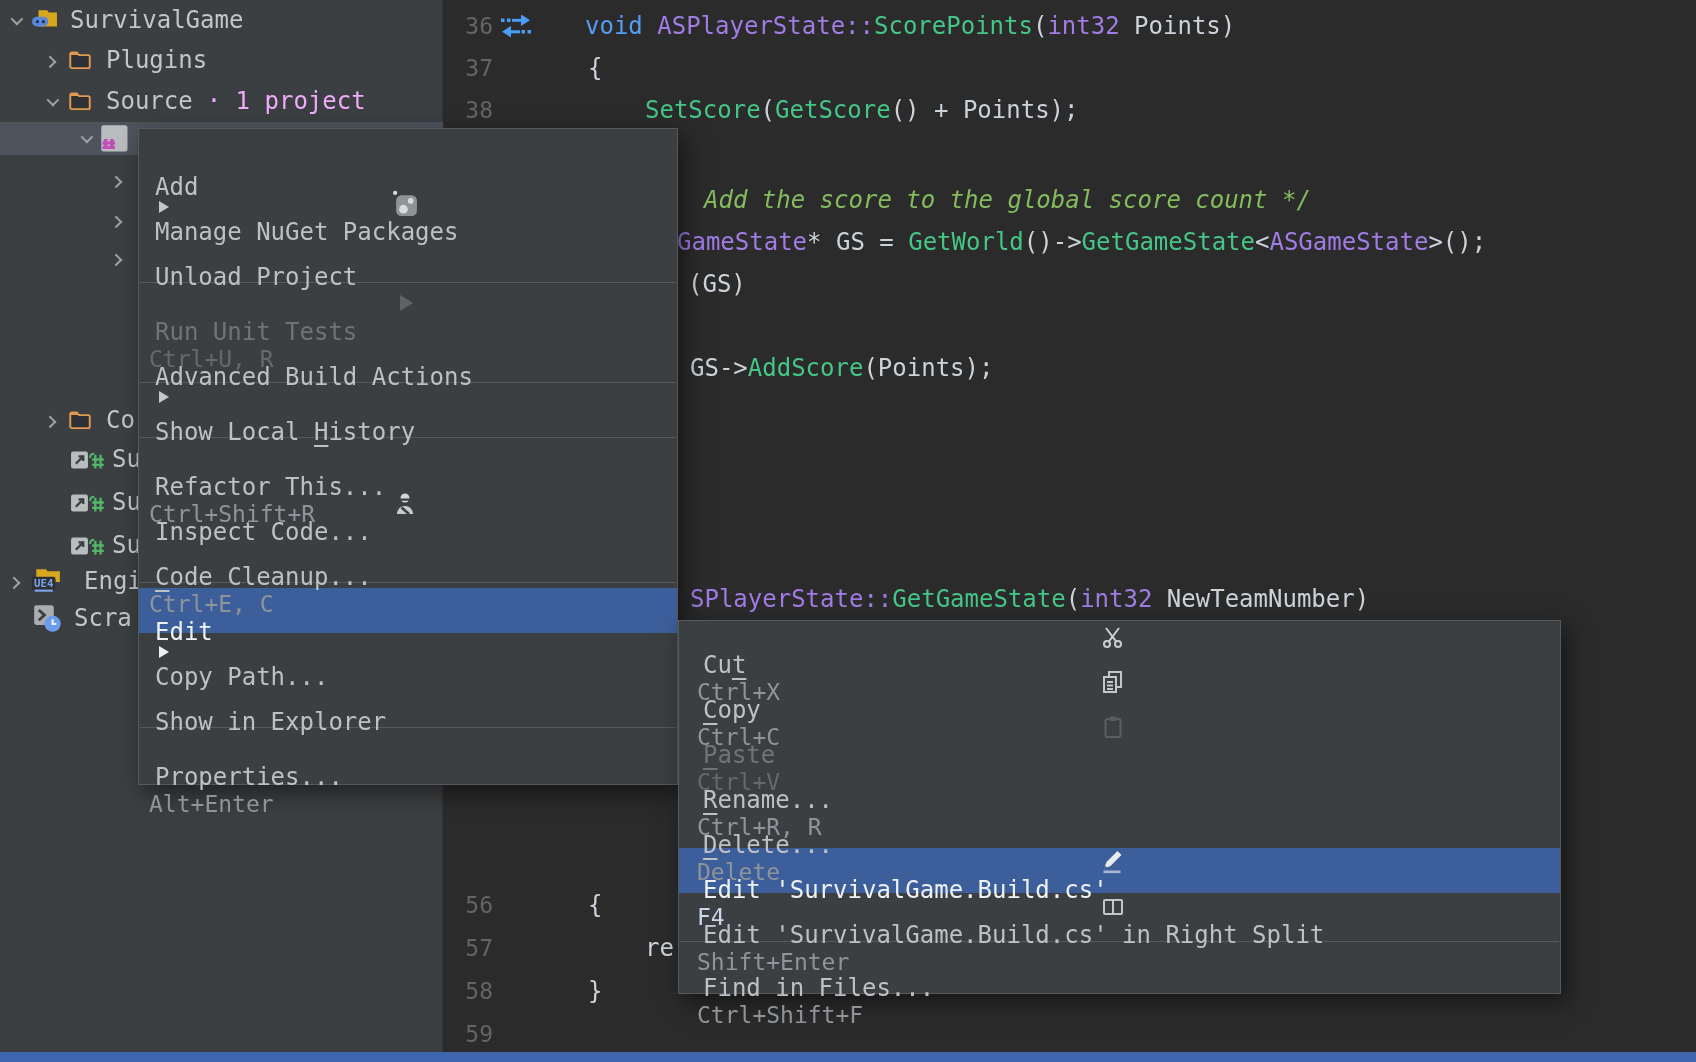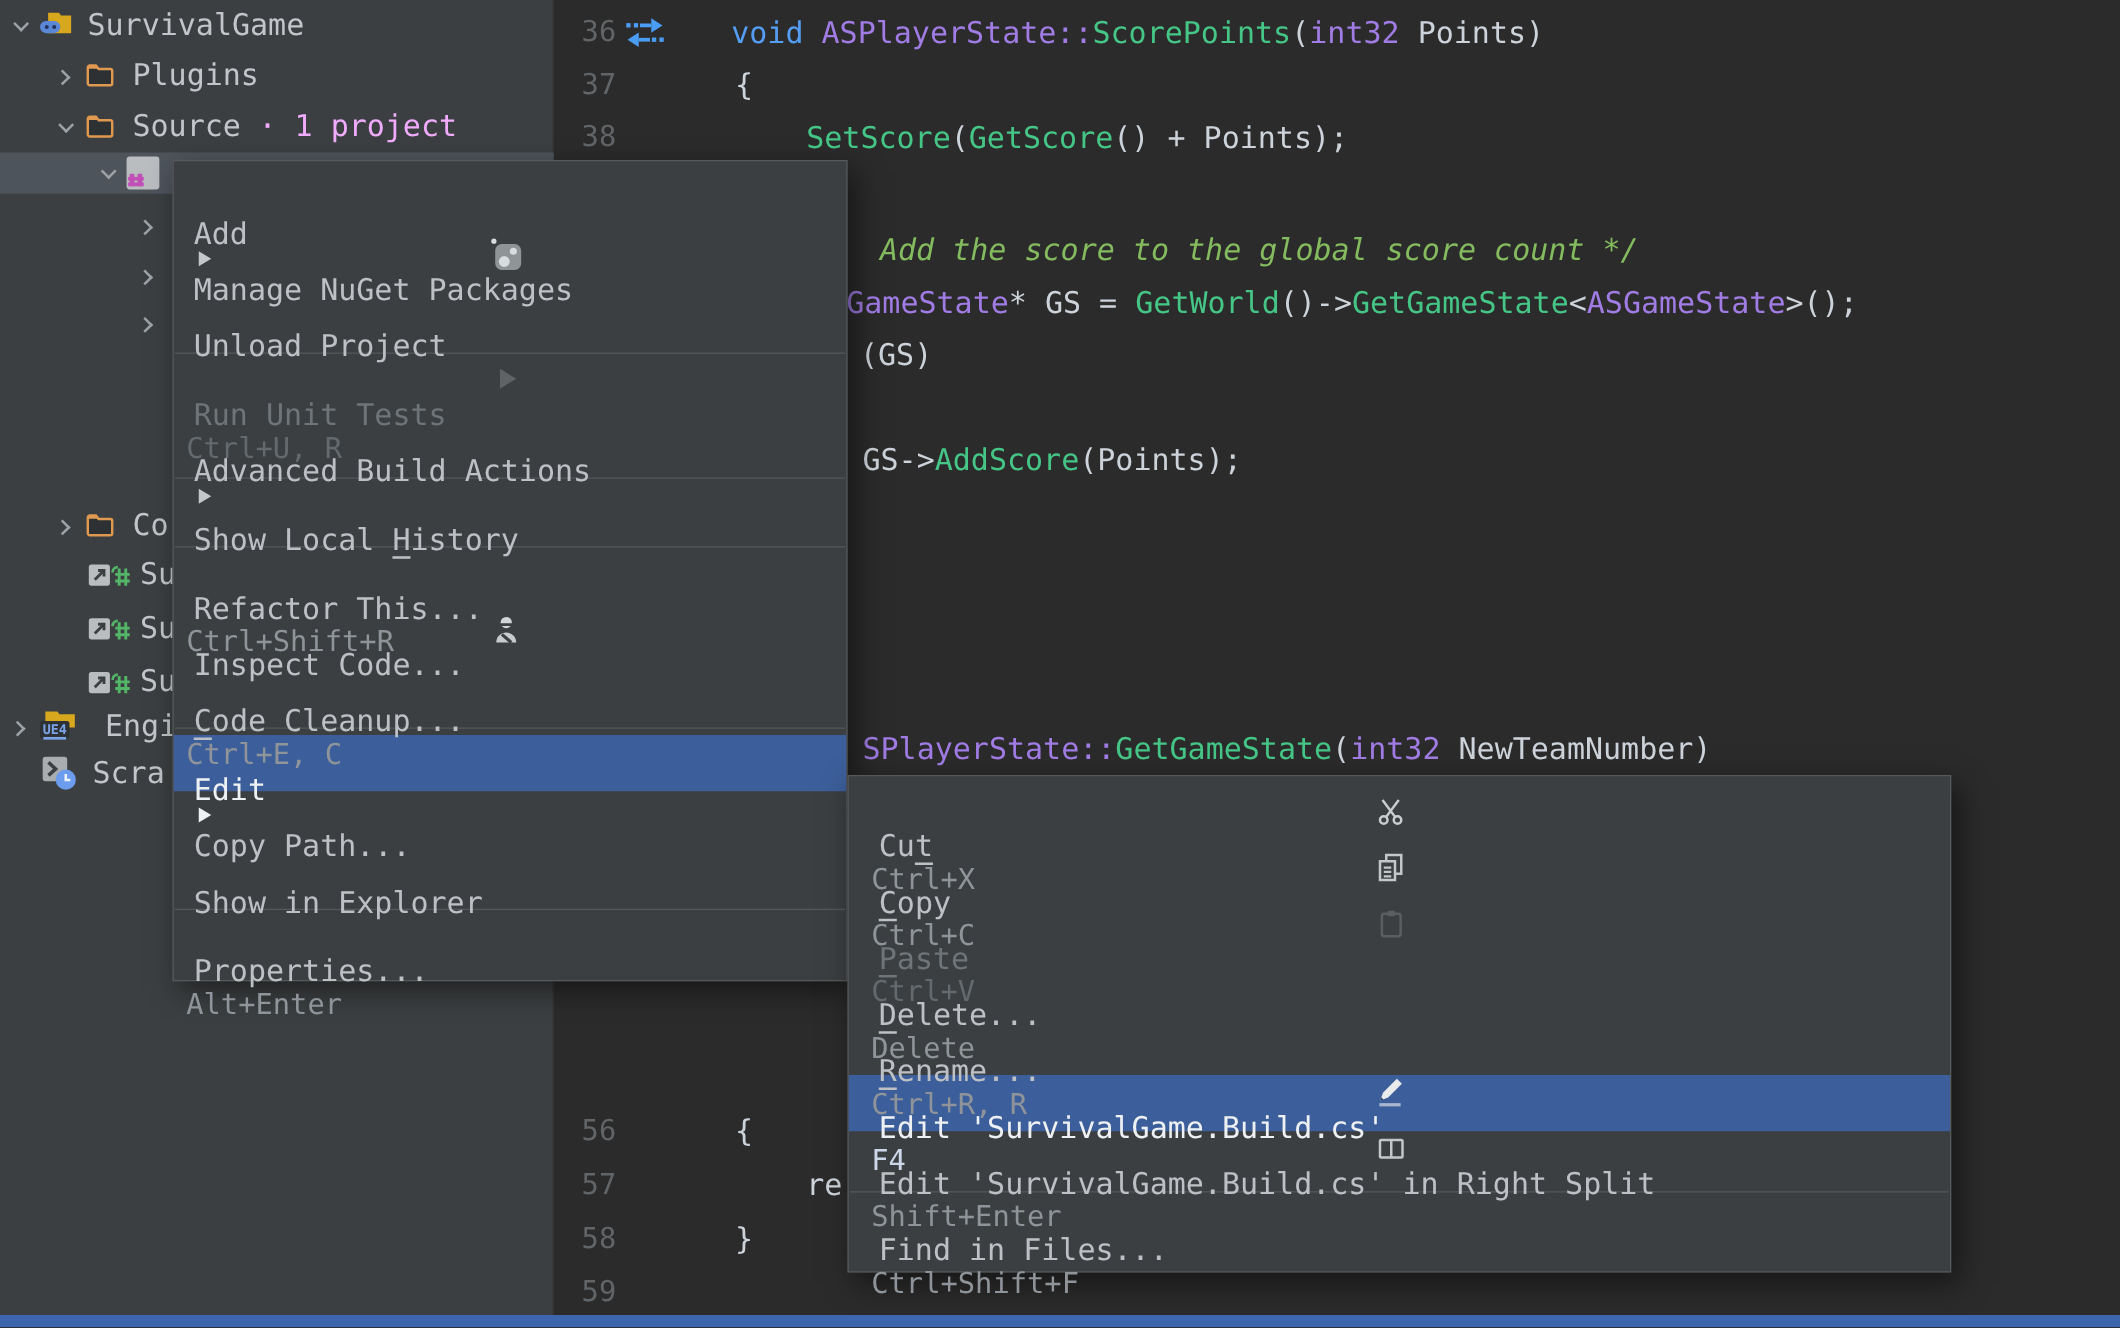--- a/index.html
+++ b/index.html
@@ -49,21 +49,21 @@
   .cm { color:#84bb5e; font-style:italic; }
   .gutter-icon { position:absolute; left:499px; top:12px; width:34px; height:28px; }
 
   
   .menu {
     position:absolute; background:#3c3f41;
     border:1px solid #55595b; box-shadow:6px 8px 22px rgba(0,0,0,.5);
     z-index:10;
   }
   .menu1 { left:138px; top:128px;  width:540px;  padding:14px 0 6px; }
-  .menu2 { left:678px; top:620px;  width:883px; padding:14px 0;      z-index:11; }
+  .menu2 { left:678px; top:620px;  width:883px; padding:2px 0;      z-index:11; }
   .mi {
     height:45px; display:flex; 
     font-size:24px; color:#bdc1c5; white-space:nowrap;flex-direction:column;
   }
   .menu1 .mi { padding:0 16px 0 10px; }
   .menu2 .mi { padding:0 26px 0 18px; }
   .mi.sel { background:#3c5e9a; color:#eef1f3; }
   .mi.dis { color:#6e7477; }
   .mi .ic { flex:0 0 30px; display:flex; align-items:center; justify-content:center; }
   .menu2 .mi .ic { flex:0 0 28px; margin-right:6px; }
@@ -442,30 +442,30 @@
           <rect x="10" y="2.5" width="6" height="4.5" rx="1" fill="#73787b"></rect>
         </svg>
       </span>
       <span class="lbl"><span></span><span class="mn">P</span><span>aste</span></span>
       <span class="spacer"></span>
         <span class="sc">Ctrl+V</span>
     </div>
 
     <div class="mi">
       <span class="ic"></span>
+      <span class="lbl"><span></span><span class="mn">R</span><span>ename...</span></span>
+      <span class="spacer"></span>
+        <span class="sc">Ctrl+R, R</span>
+    </div>
+
+    <div class="mi">
+      <span class="ic"></span>
       <span class="lbl"><span></span><span class="mn">D</span><span>elete...</span></span>
       <span class="spacer"></span>
         <span class="sc">Delete</span>
-    </div>
-
-    <div class="mi">
-      <span class="ic"></span>
-      <span class="lbl"><span></span><span class="mn">R</span><span>ename...</span></span>
-      <span class="spacer"></span>
-        <span class="sc">Ctrl+R, R</span>
     </div>
 
     <div class="mi sel">
       <span class="ic">
         <svg width="26" height="26" viewBox="0 0 26 26">
           <path d="M4 19.5l2.5-6.5L17.5 2l4 4L10.5 17z" fill="#e8eaec"></path>
           <path d="M4 19.5l1-2.7 1.9 1.9z" fill="#30486e"></path>
           <rect x="3.5" y="21.5" width="17" height="2.6" fill="#a8b6cf"></rect>
         </svg>
       </span>

